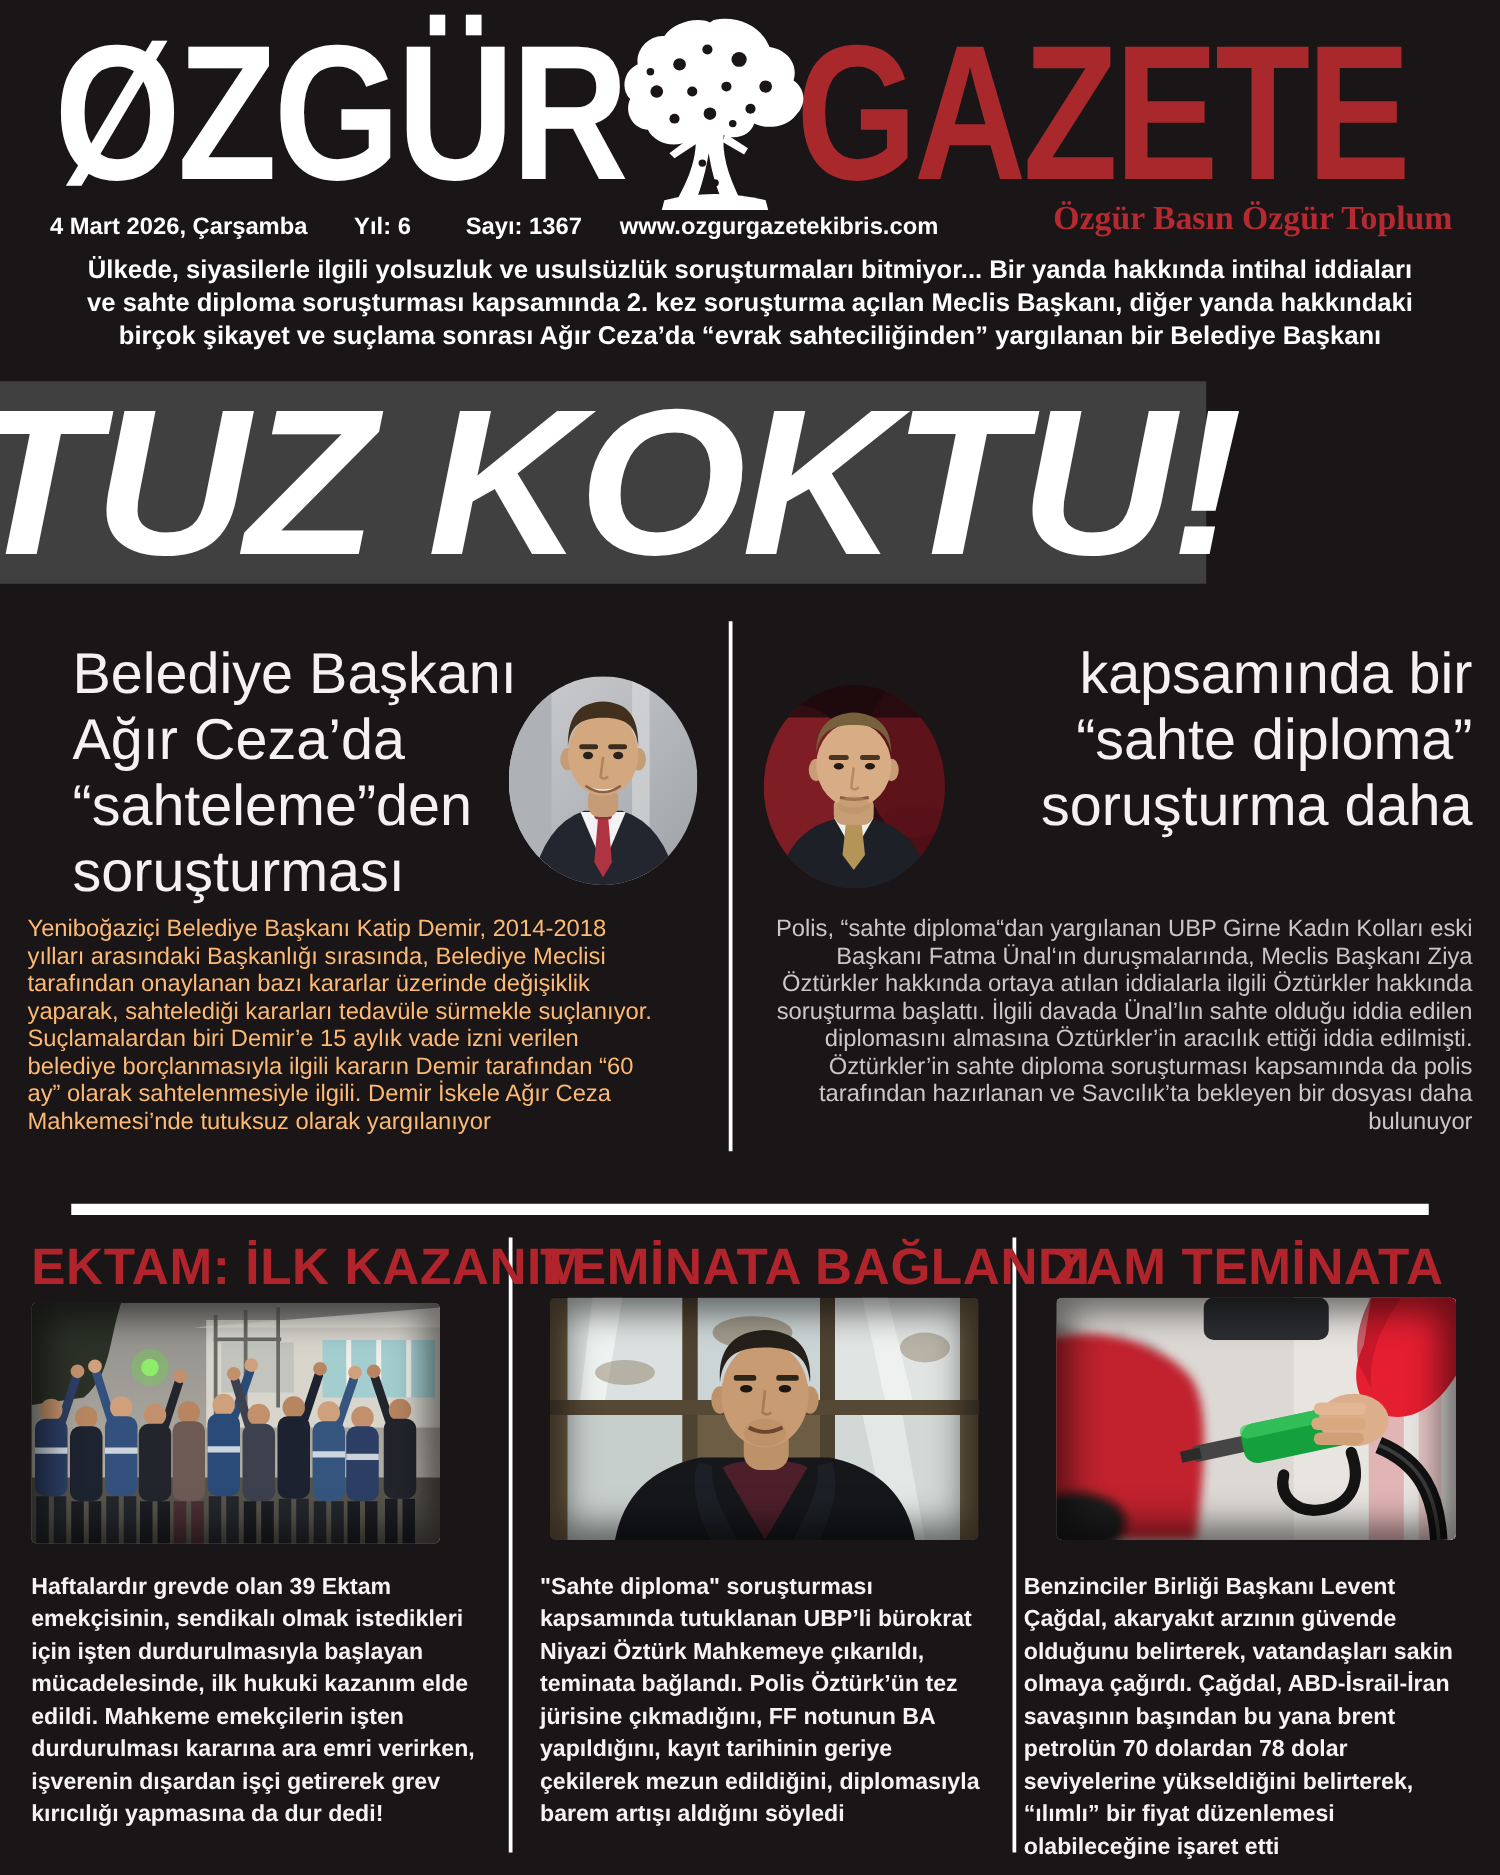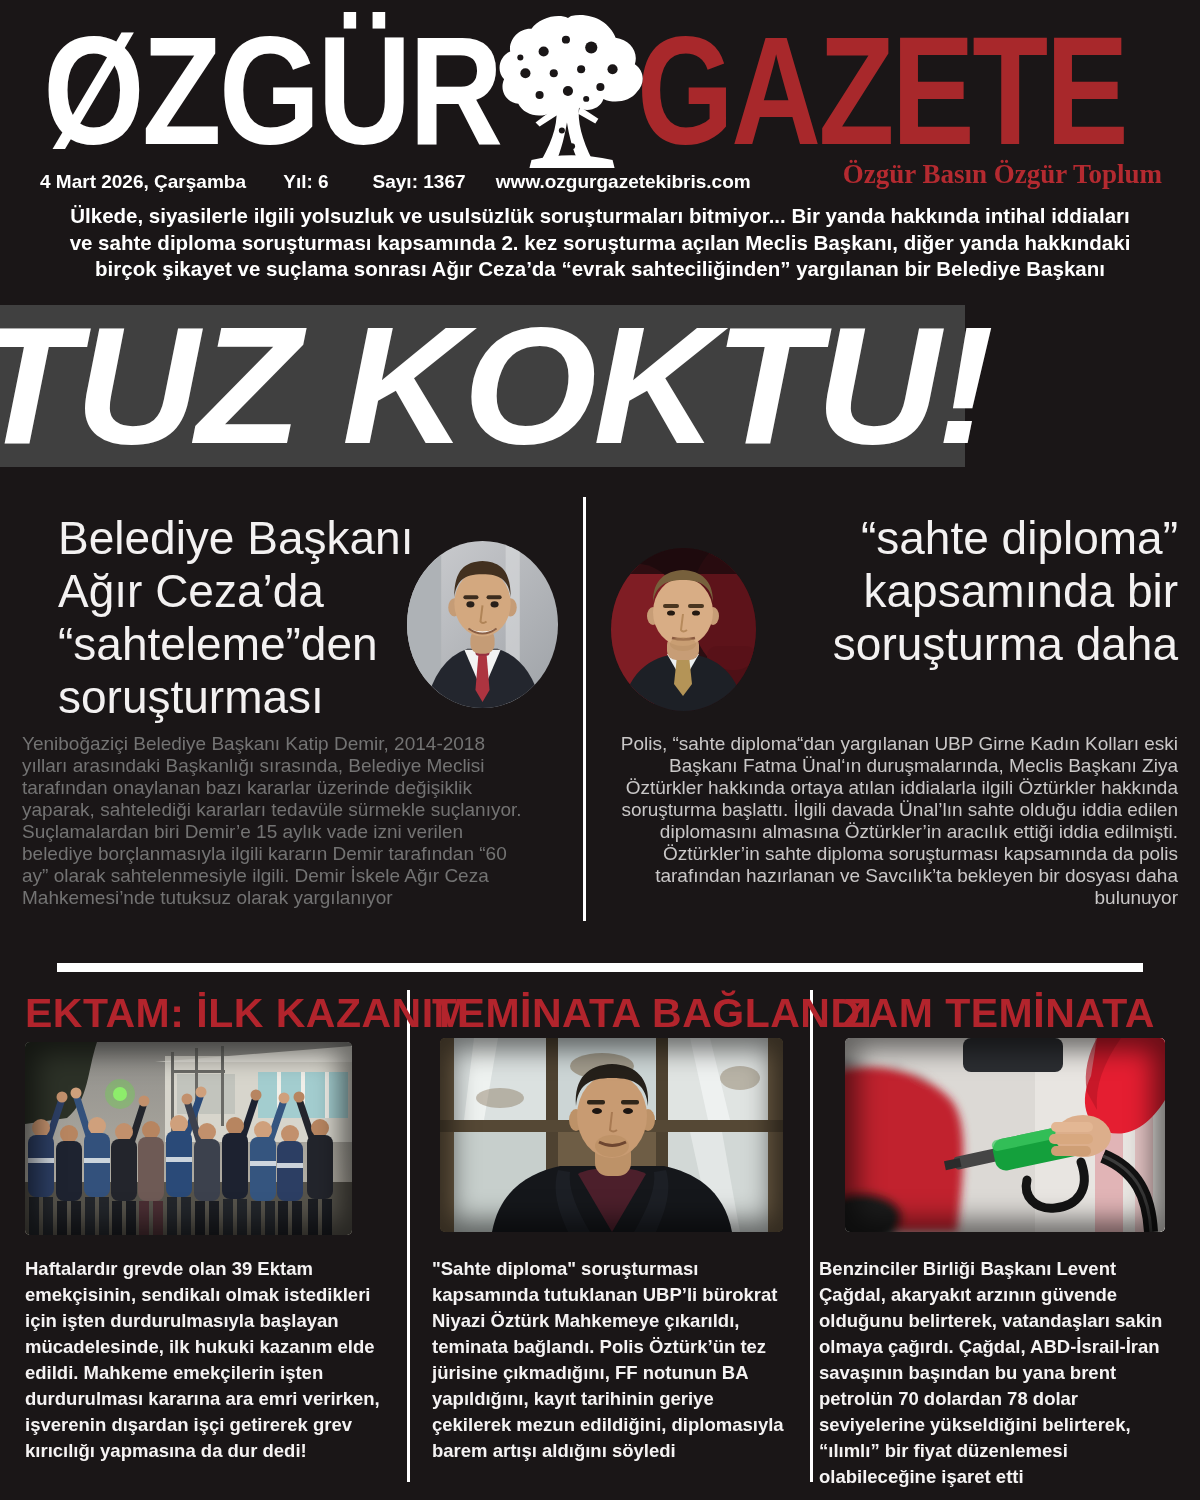--- a/index.html
+++ b/index.html
@@ -37,21 +37,21 @@
           display:flex;align-items:center;justify-content:center;font-style:italic;}
   .banner span{color:#fff;font-weight:700;font-size:146px;line-height:1;
                letter-spacing:-3px;display:inline-block;transform:scale(1.18,1.14);}
 
   
   .vdiv-main{position:absolute;left:583px;top:497px;width:3px;height:424px;background:#fff;}
   .head-left{position:absolute;left:22px;top:512px;color:#f3f1f1;
              font-size:46px;line-height:53px;font-weight:400;margin-left:36px;}
   .head-right{position:absolute;right:22px;top:512px;color:#f3f1f1;text-align:right;
               font-size:46px;line-height:53px;font-weight:400;}
-  .body-left{position:absolute;left:22px;top:733px;width:512px;color:#737373;
+  .body-left{position:absolute;left:22px;top:733px;width:512px;color:#fdba74;
              font-size:19px;line-height:22px;}
   .body-right{position:absolute;left:615px;top:733px;width:563px;color:#c9c7c7;
               text-align:right;font-size:19px;line-height:22px;}
   .avatar{position:absolute;border-radius:50%;overflow:hidden;}
   .avatar svg{display:block;width:100%;height:100%;}
   #avatar-demir{left:407px;top:541px;width:151px;height:167px;}
   #avatar-ozturkler{left:611px;top:548px;width:145px;height:163px;}
 
   
   .hrule{position:absolute;left:57px;top:963px;width:1086px;height:9px;background:#fff;}
@@ -161,22 +161,22 @@
       <rect x="79" y="54" width="15" height="4" rx="2" fill="#3c2c1e"></rect>
       <ellipse cx="63" cy="63" rx="4" ry="3" fill="#28201a"></ellipse>
       <ellipse cx="87" cy="63" rx="4" ry="3" fill="#28201a"></ellipse>
       <path d="M75 64 L73 80 Q75 83 79 80" stroke="#b08457" stroke-width="2" fill="none"></path>
       <path d="M61 87 Q75 97 89 87 Q75 93 61 87 Z" fill="#fdfdfd"></path>
       <path d="M61 87 Q75 97 89 87" stroke="#8a5f44" stroke-width="2" fill="none"></path>
     </svg>
   </div>
 
   <div class="head-right">
+    <div>kapsamında bir</div>
     <div>“sahte diploma”</div>
-    <div>kapsamında bir</div>
     <div>soruşturma daha</div>
   </div>
 
   <div class="avatar" id="avatar-ozturkler">
     <svg viewBox="0 0 145 163" preserveAspectRatio="none">
       <rect width="145" height="163" fill="#2b0e12"></rect>
       <ellipse cx="26" cy="88" rx="52" ry="72" fill="#8e2028" opacity=".85"></ellipse>
       <ellipse cx="122" cy="58" rx="42" ry="64" fill="#6f161d" opacity=".75"></ellipse>
       <rect x="0" y="0" width="145" height="26" fill="#1c0a0d" opacity=".8"></rect>
       <rect x="96" y="98" width="49" height="40" rx="10" fill="#571218" opacity=".8"></rect>

